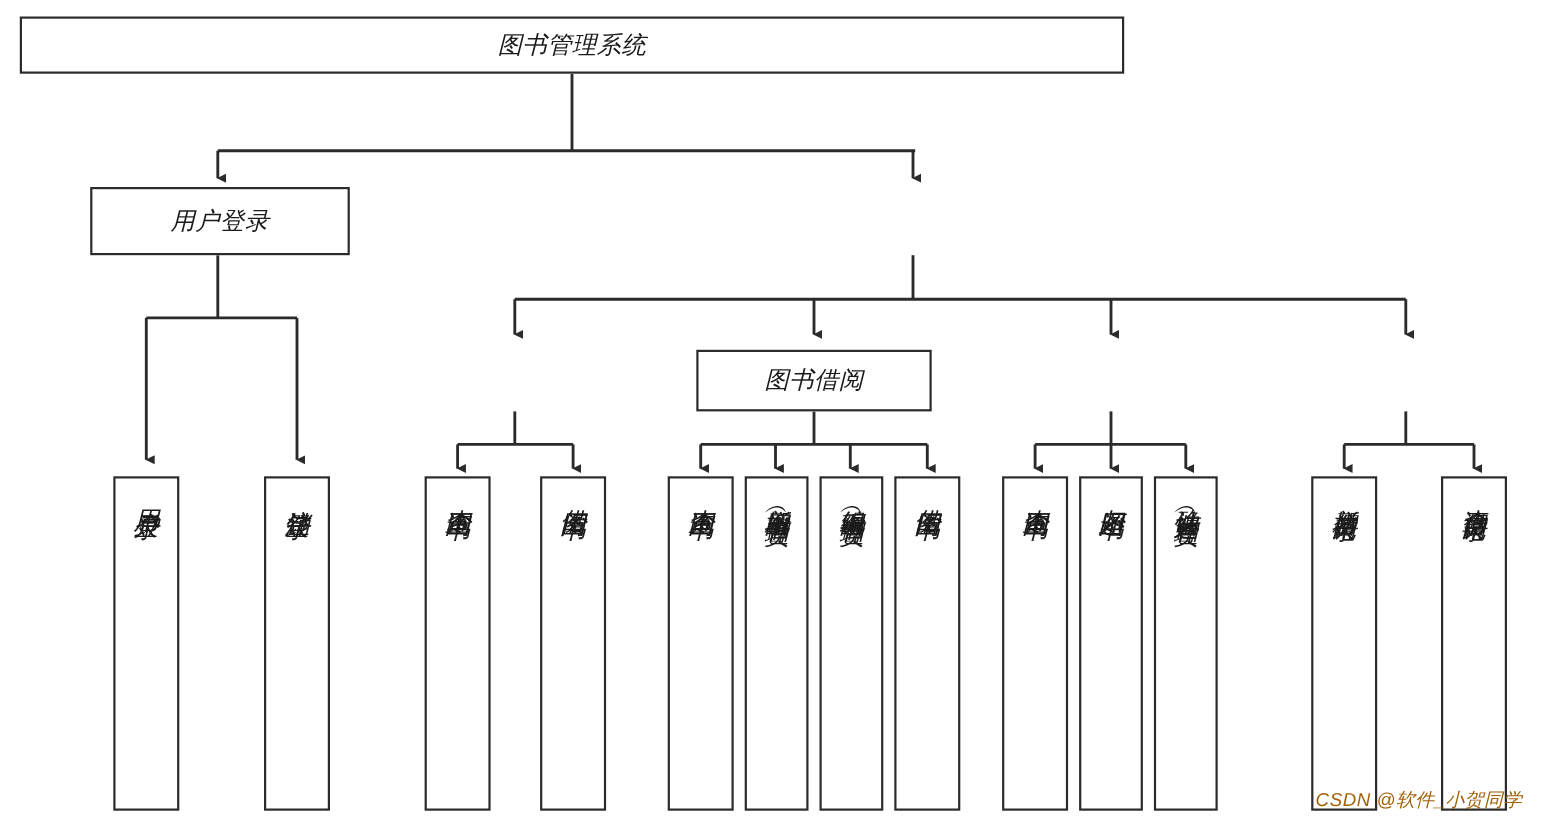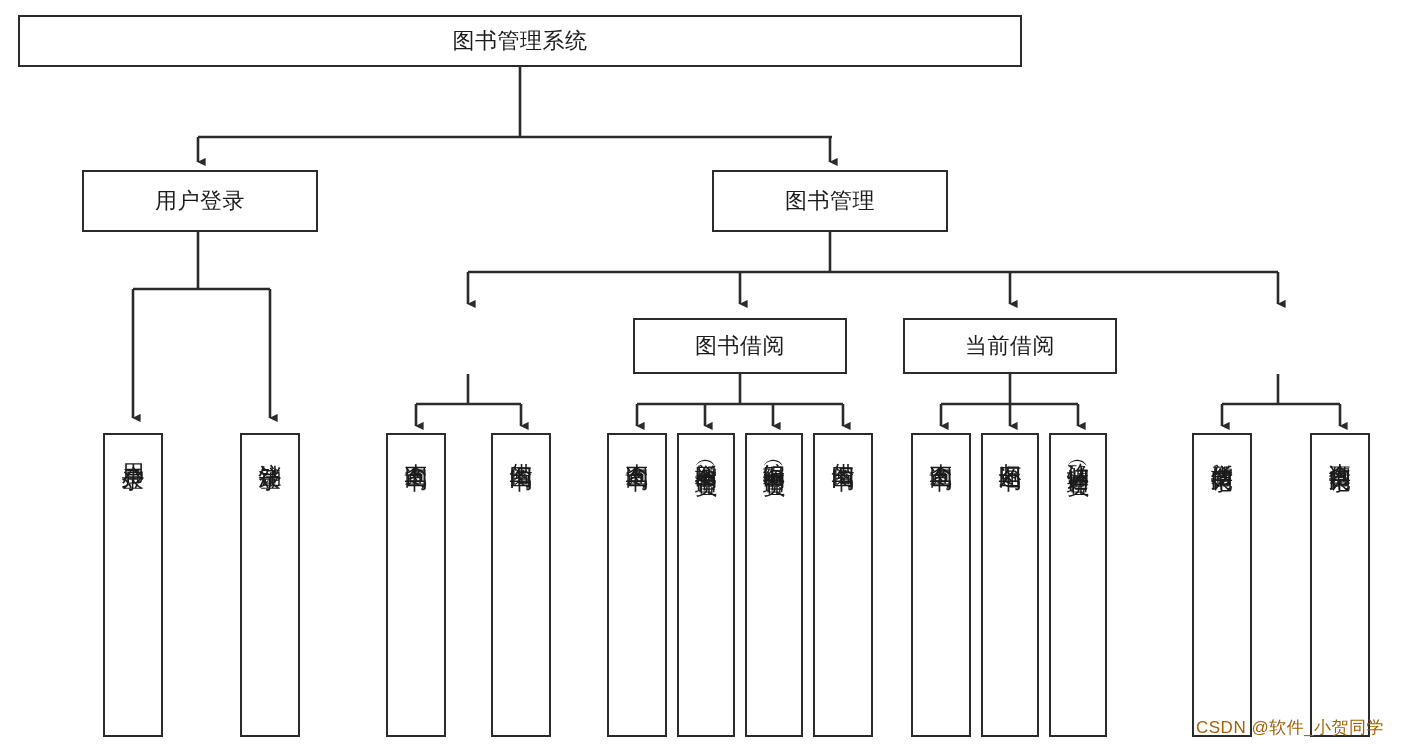--- a/index.html
+++ b/index.html
@@ -10,20 +10,21 @@
   }
   body {
     font-family: "Liberation Sans", "DejaVu Sans", sans-serif;
   }
   #canvas {
     position: relative;
     width: 1405px;
     height: 747px;
     background: #ffffff;
     overflow: hidden;
+    font-style: italic;
   }
   #wires {
     position: absolute;
     left: 0; top: 0;
     width: 1405px;
     height: 747px;
     pointer-events: none;
   }
   .node {
     position: absolute;
@@ -126,29 +127,23 @@
     </g>
   </svg>
 
   <div class="node root h" style="left:18px; top:15px; width:1004px; height:52px;">
     <span class="label">图书管理系统</span>
   </div>
 
   <div class="node h" style="left:82px; top:170px; width:236px; height:62px;">
     <span class="label">用户登录</span>
   </div>
-  <div class="node h" style="left:712px; top:170px; width:236px; height:62px;">
-    <span class="label">图书管理</span>
-  </div>
 
   <div class="node h" style="left:633px; top:318px; width:214px; height:56px;">
     <span class="label">图书借阅</span>
-  </div>
-  <div class="node h" style="left:903px; top:318px; width:214px; height:56px;">
-    <span class="label">当前借阅</span>
   </div>
 
   <div class="node leaf" style="left:103px; top:433px; width:60px; height:304px;">
     <span class="label">用户登录</span>
   </div>
   <div class="node leaf" style="left:240px; top:433px; width:60px; height:304px;">
     <span class="label">注销登录</span>
   </div>
 
   <div class="node leaf" style="left:386px; top:433px; width:60px; height:304px;">

